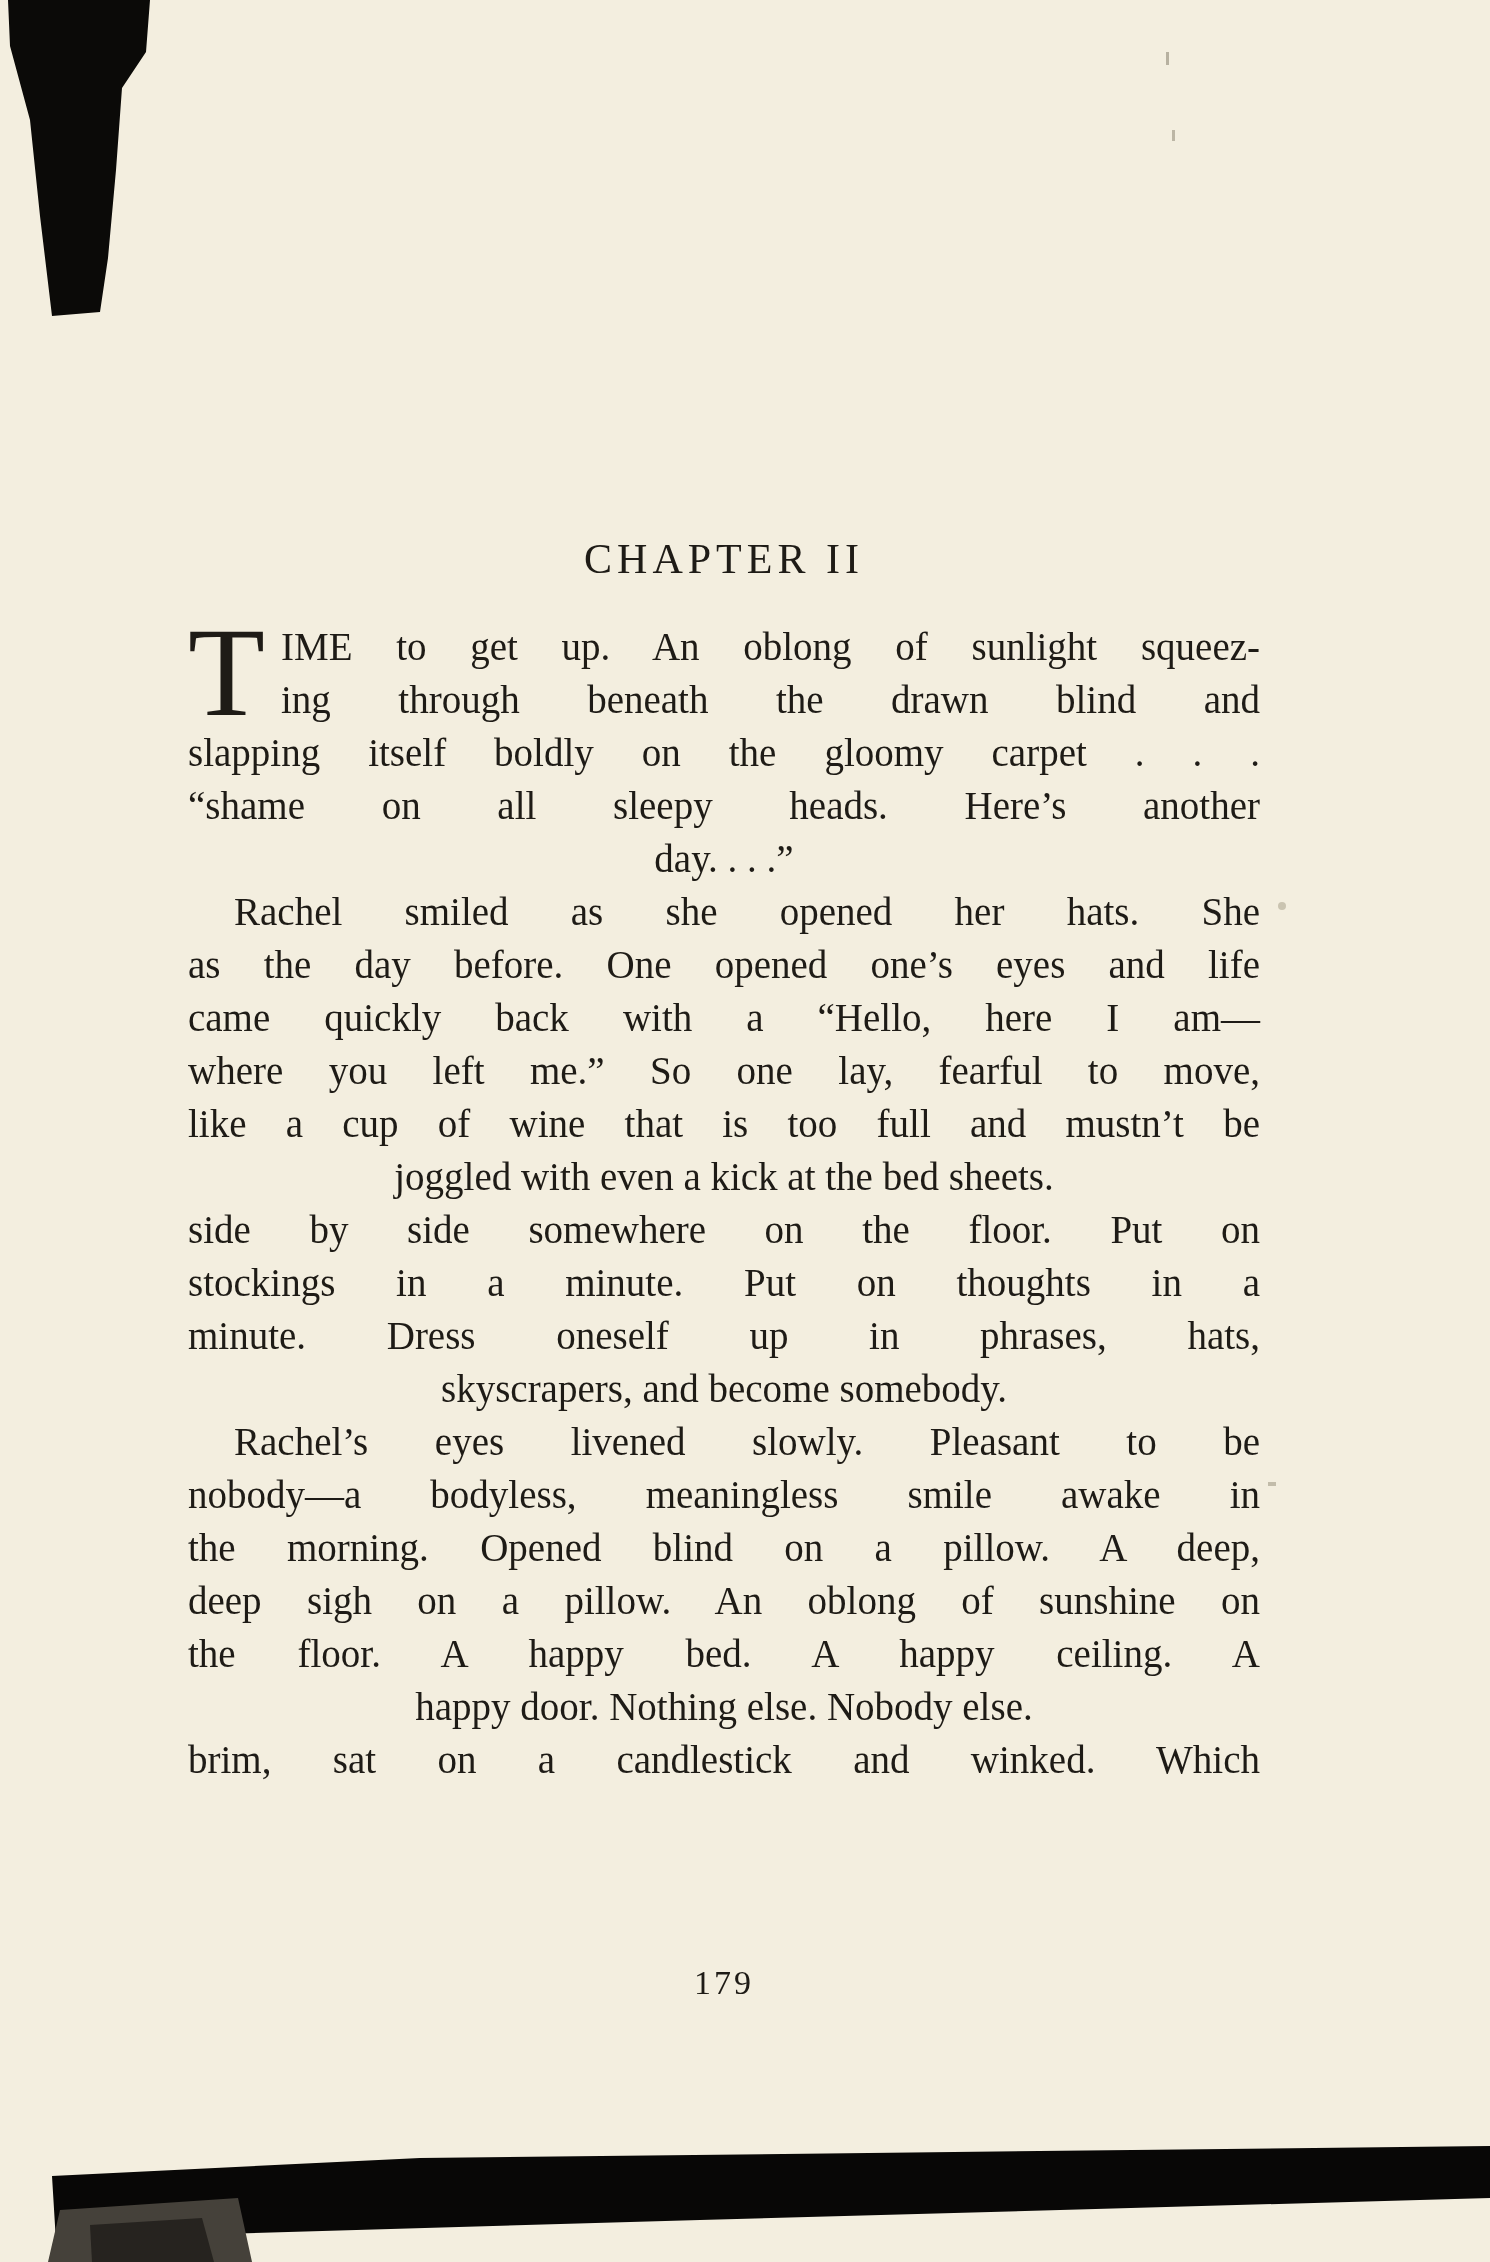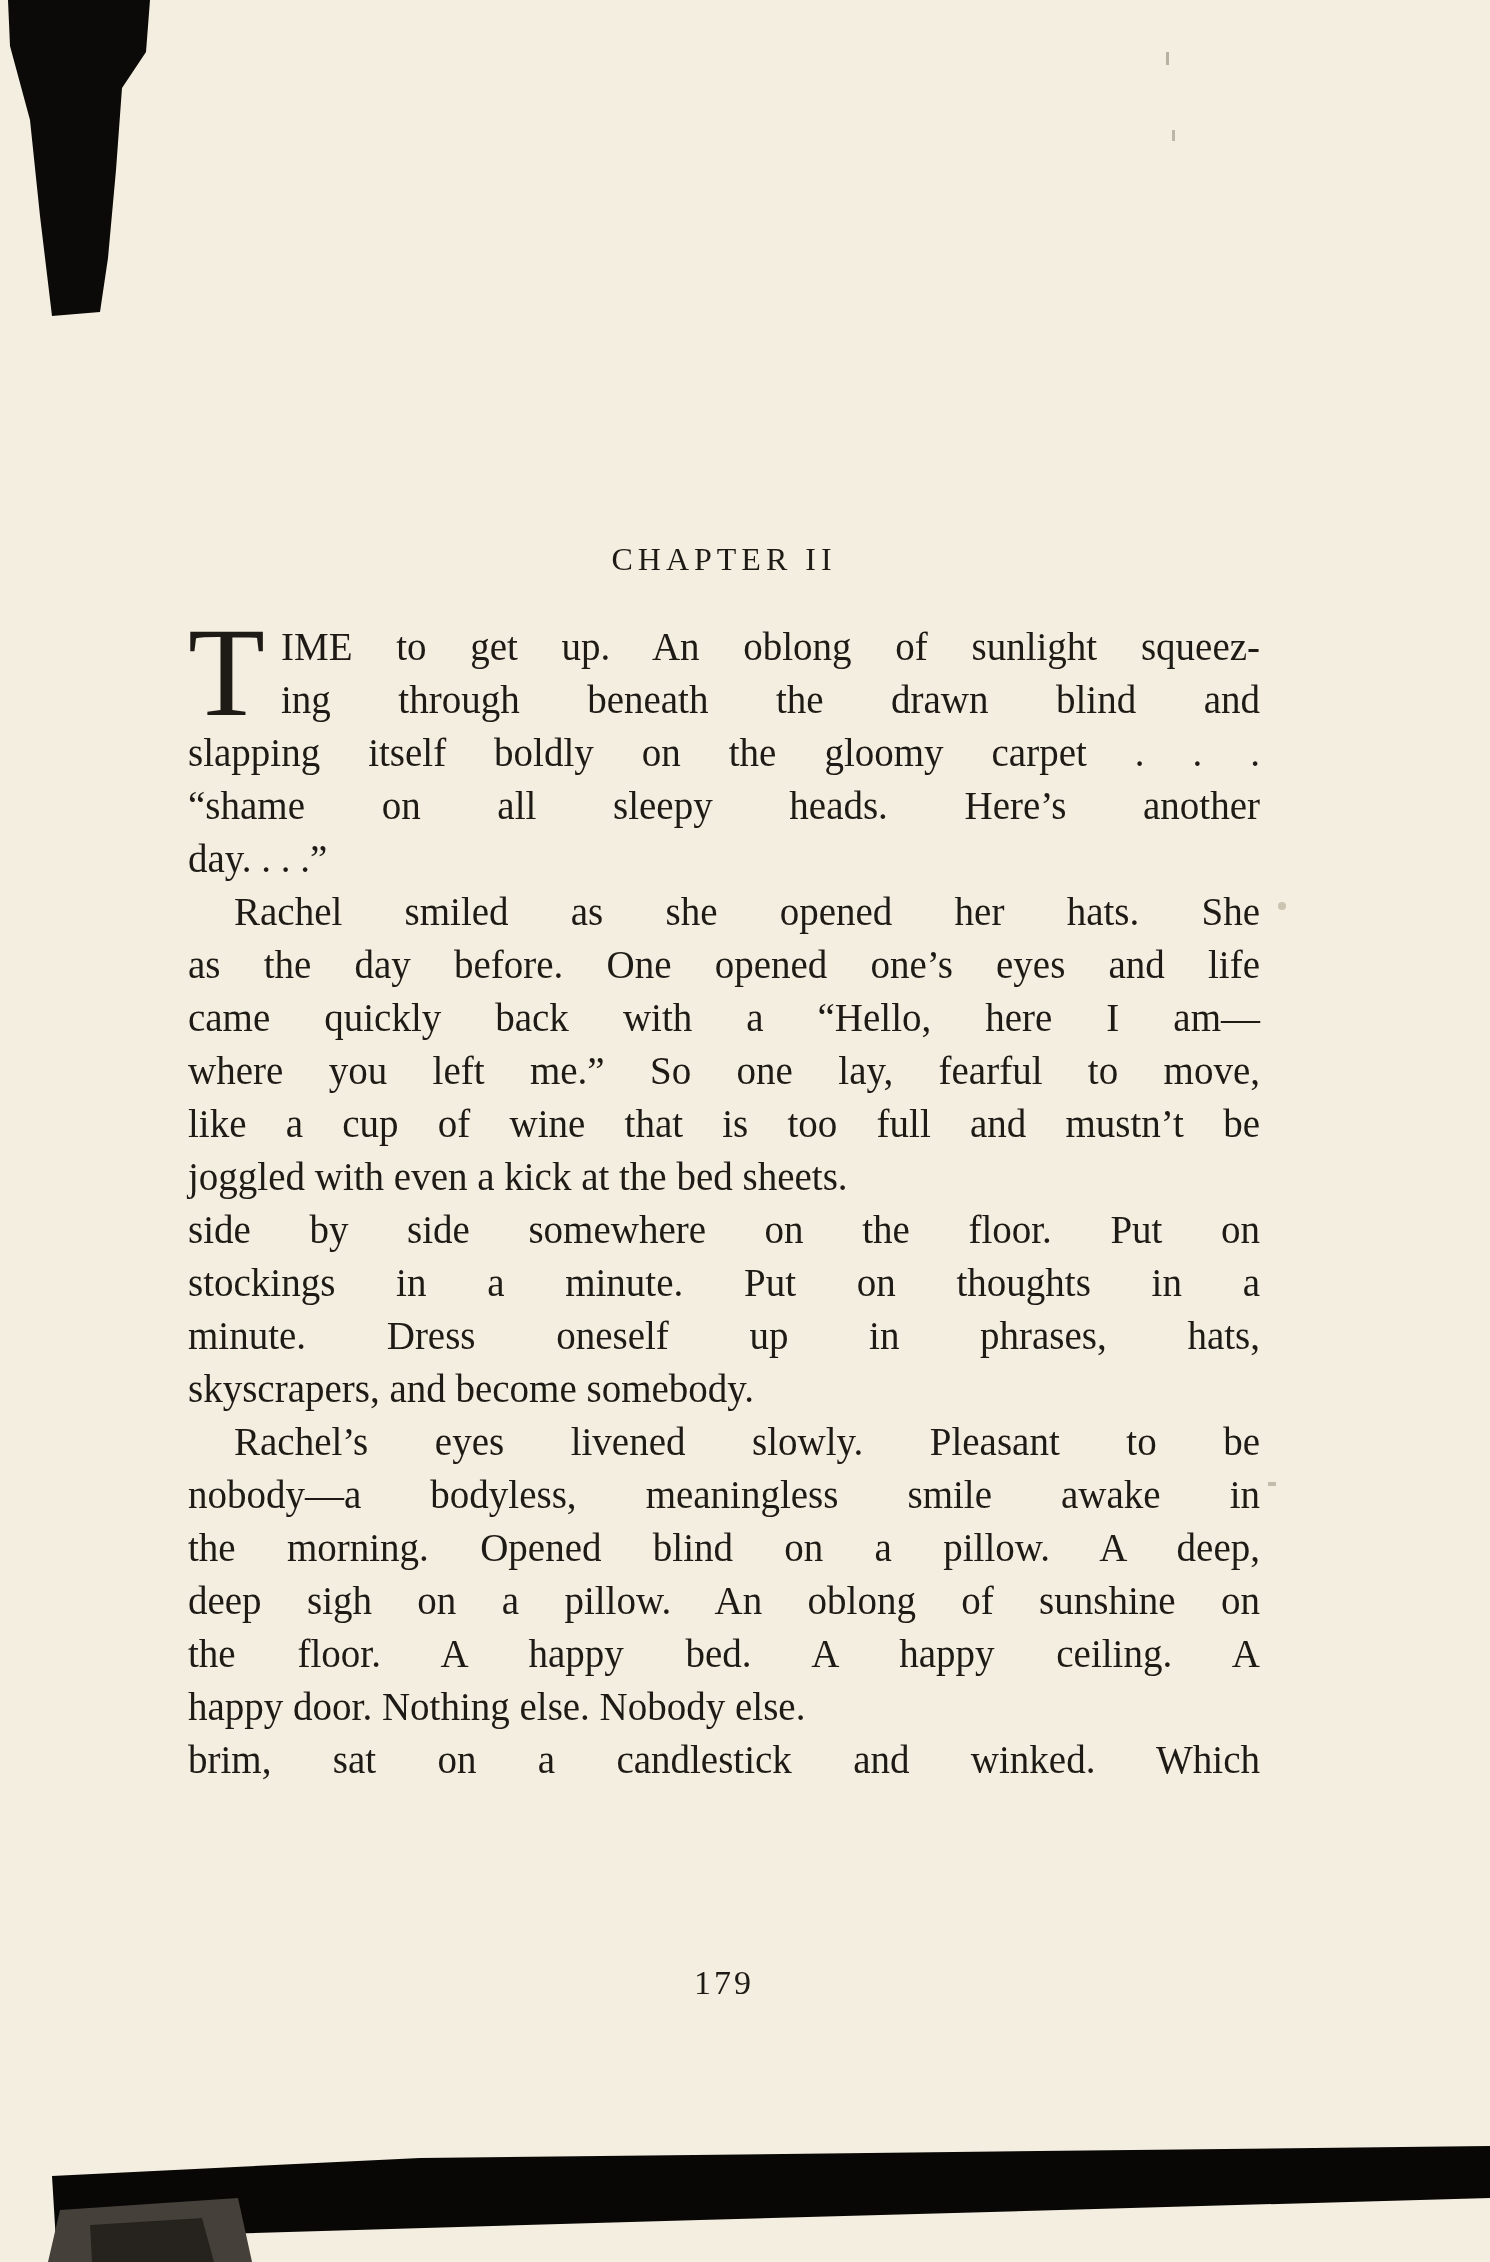--- a/index.html
+++ b/index.html
@@ -17,35 +17,35 @@
     color: var(--ink, #1e1b16);
   }
   .text-block {
     position: absolute;
     left: 188px;
     top: 538px;
     width: 1072px;
   }
   .chapter-heading {
     text-align: center;
-    font-size: 32px;
+    font-size: 42px;
     line-height: 42px;
     letter-spacing: 5px;
     margin: 0 0 40px 0;
     font-weight: normal;
   }
   .body-text {
     font-size: 39px;
   }
   .paragraph {
     margin: 0;
   }
   .line {
     line-height: 53px;
-    text-align: left;
+    text-align: center;
   }
   .line.justify {
     text-align: justify;
     text-align-last: justify;
   }
   .line.first-line {
     text-indent: 46px;
   }
   .drop-cap {
     float: left;

